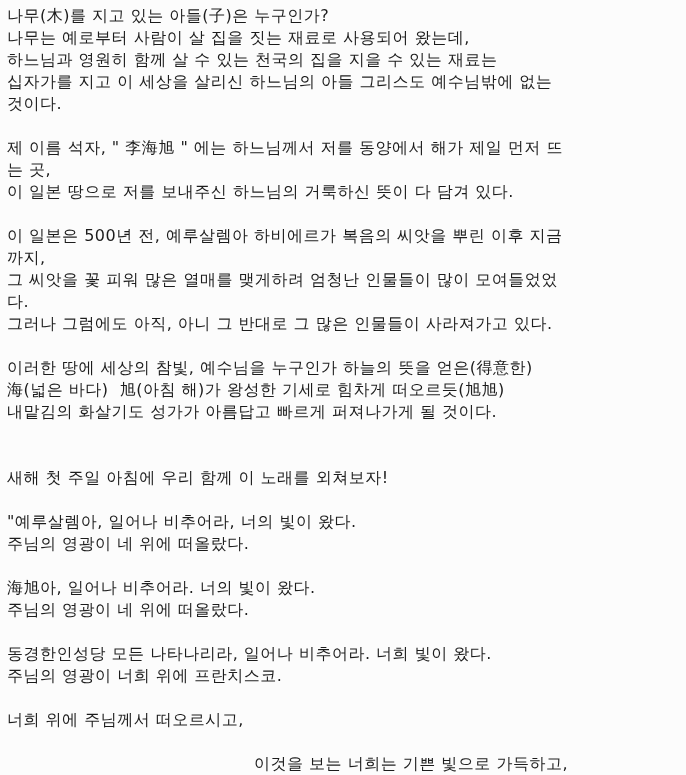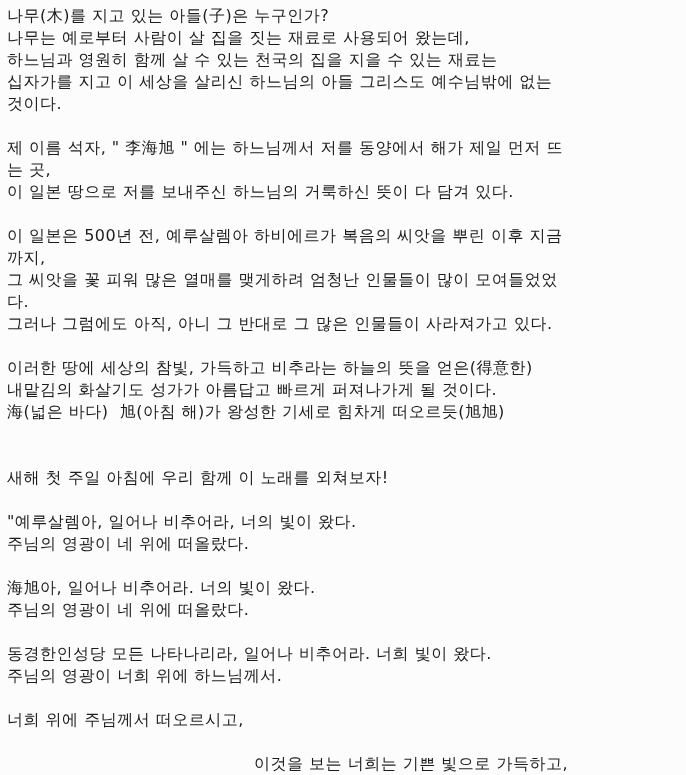--- a/index.html
+++ b/index.html
@@ -51,38 +51,38 @@
       <div class="paragraph gap-1">
         <div class="text-line"><span>제 이름 석자, " </span><span class="hanja-bold">李海旭</span><span> " 에는 하느님께서 저를 동양에서 해가 제일 먼저 뜨는 곳,</span></div>
         <div class="text-line"><span>이 일본 땅으로 저를 보내주신 하느님의 거룩하신 뜻이 다 담겨 있다.</span></div>
       </div>
       <div class="paragraph gap-1">
         <div class="text-line"><span>이 일본은 500년 전, 예루살렘아 하비에르가 복음의 씨앗을 뿌린 이후 지금까지,</span></div>
         <div class="text-line"><span>그 씨앗을 꽃 피워 많은 열매를 맺게하려 엄청난 인물들이 많이 모여들었었다.</span></div>
         <div class="text-line"><span>그러나 그럼에도 아직, 아니 그 반대로 그 많은 인물들이 사라져가고 있다.</span></div>
       </div>
       <div class="paragraph gap-2">
-        <div class="text-line"><span>이러한 땅에 세상의 참빛, 가득하고 비추라는 하늘의 뜻을 얻은(得意한)</span></div>
+        <div class="text-line"><span>이러한 땅에 세상의 참빛, 예수님을 누구인가 하늘의 뜻을 얻은(得意한)</span></div>
+        <div class="text-line"><span class="hanja-bold">海</span><span>(넓은 바다)  </span><span class="hanja-bold">旭</span><span>(아침 해)가 왕성한 기세로 힘차게 떠오르듯(</span><span class="hanja-bold">旭旭</span><span>)</span></div>
         <div class="text-line"><span>내맡김의 화살기도 성가가 아름답고 빠르게 퍼져나가게 될 것이다.</span></div>
-        <div class="text-line"><span class="hanja-bold">海</span><span>(넓은 바다)  </span><span class="hanja-bold">旭</span><span>(아침 해)가 왕성한 기세로 힘차게 떠오르듯(</span><span class="hanja-bold">旭旭</span><span>)</span></div>
       </div>
       <div class="paragraph gap-1">
         <div class="text-line"><span>새해 첫 주일 아침에 우리 함께 이 노래를 외쳐보자!</span></div>
       </div>
       <div class="paragraph gap-1">
         <div class="text-line"><span>"예루살렘아, 일어나 비추어라, 너의 빛이 왔다.</span></div>
         <div class="text-line"><span>주님의 영광이 네 위에 떠올랐다.</span></div>
       </div>
       <div class="paragraph gap-1">
         <div class="text-line"><span class="hanja-bold">海旭</span><span>아, 일어나 비추어라. 너의 빛이 왔다.</span></div>
         <div class="text-line"><span>주님의 영광이 네 위에 떠올랐다.</span></div>
       </div>
       <div class="paragraph gap-1">
         <div class="text-line"><span>동경한인성당 모든 나타나리라, 일어나 비추어라. 너희 빛이 왔다.</span></div>
-        <div class="text-line"><span>주님의 영광이 너희 위에 하느님께서.</span></div>
+        <div class="text-line"><span>주님의 영광이 너희 위에 프란치스코.</span></div>
       </div>
       <div class="paragraph gap-1">
         <div class="text-line"><span>너희 위에 주님께서 떠오르시고,</span></div>
       </div>
       <div class="paragraph gap-0">
         <div class="text-line"><span>이것을 보는 너희는 기쁜 빛으로 가득하고,</span></div>
         <div class="text-line"><span>너희 마음은 두근거리며 벅차오르리라.</span></div>
       </div>
     </div>
 </div>

